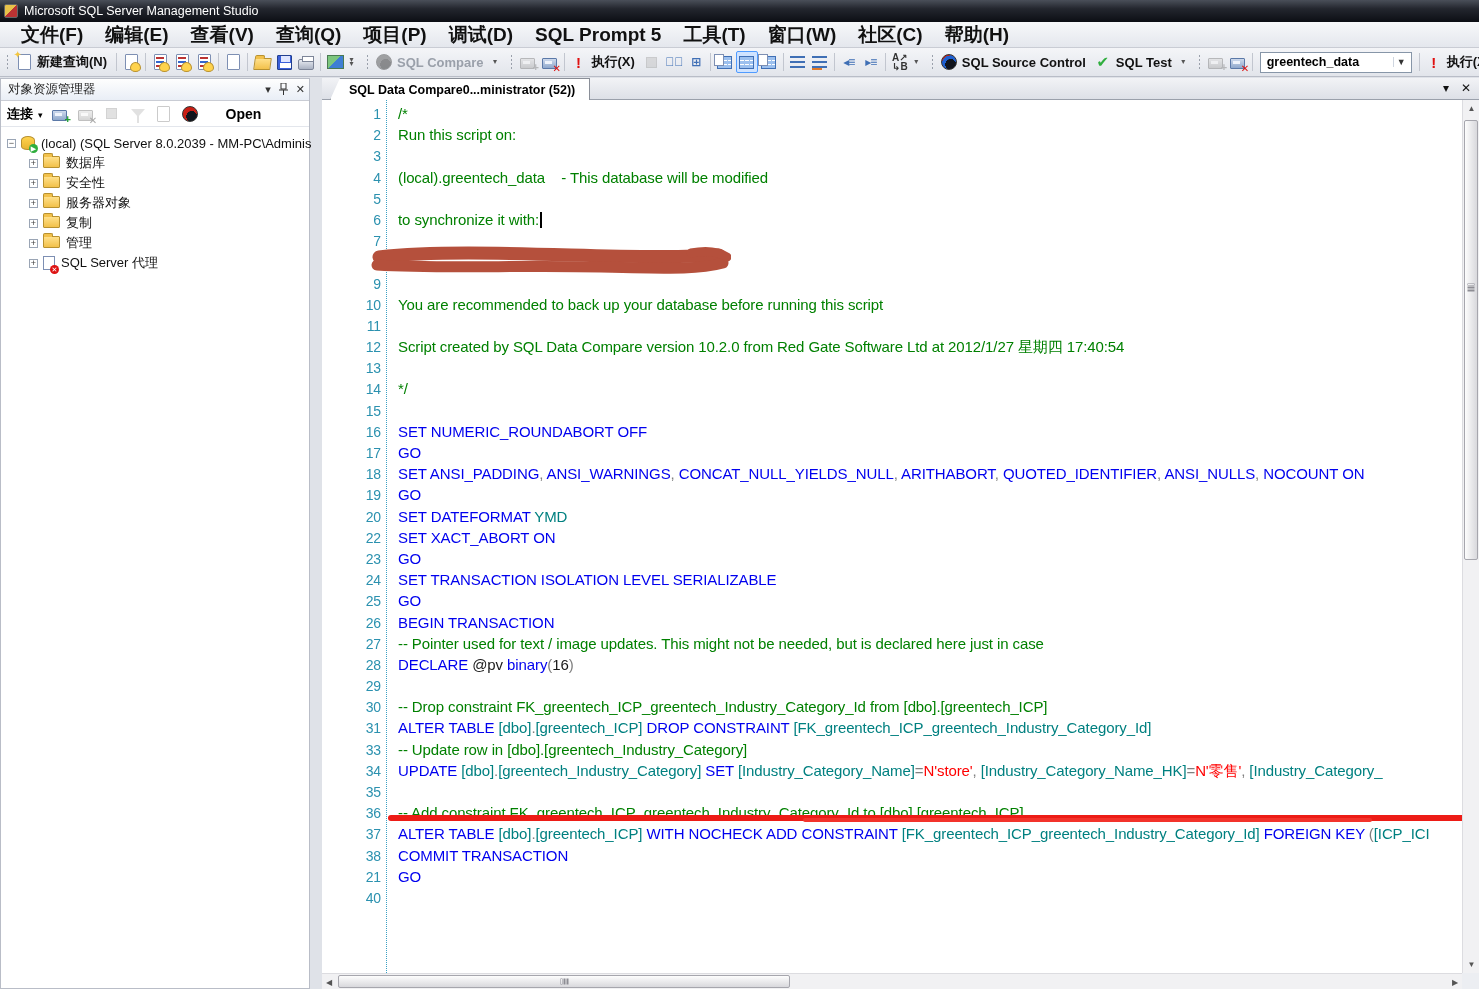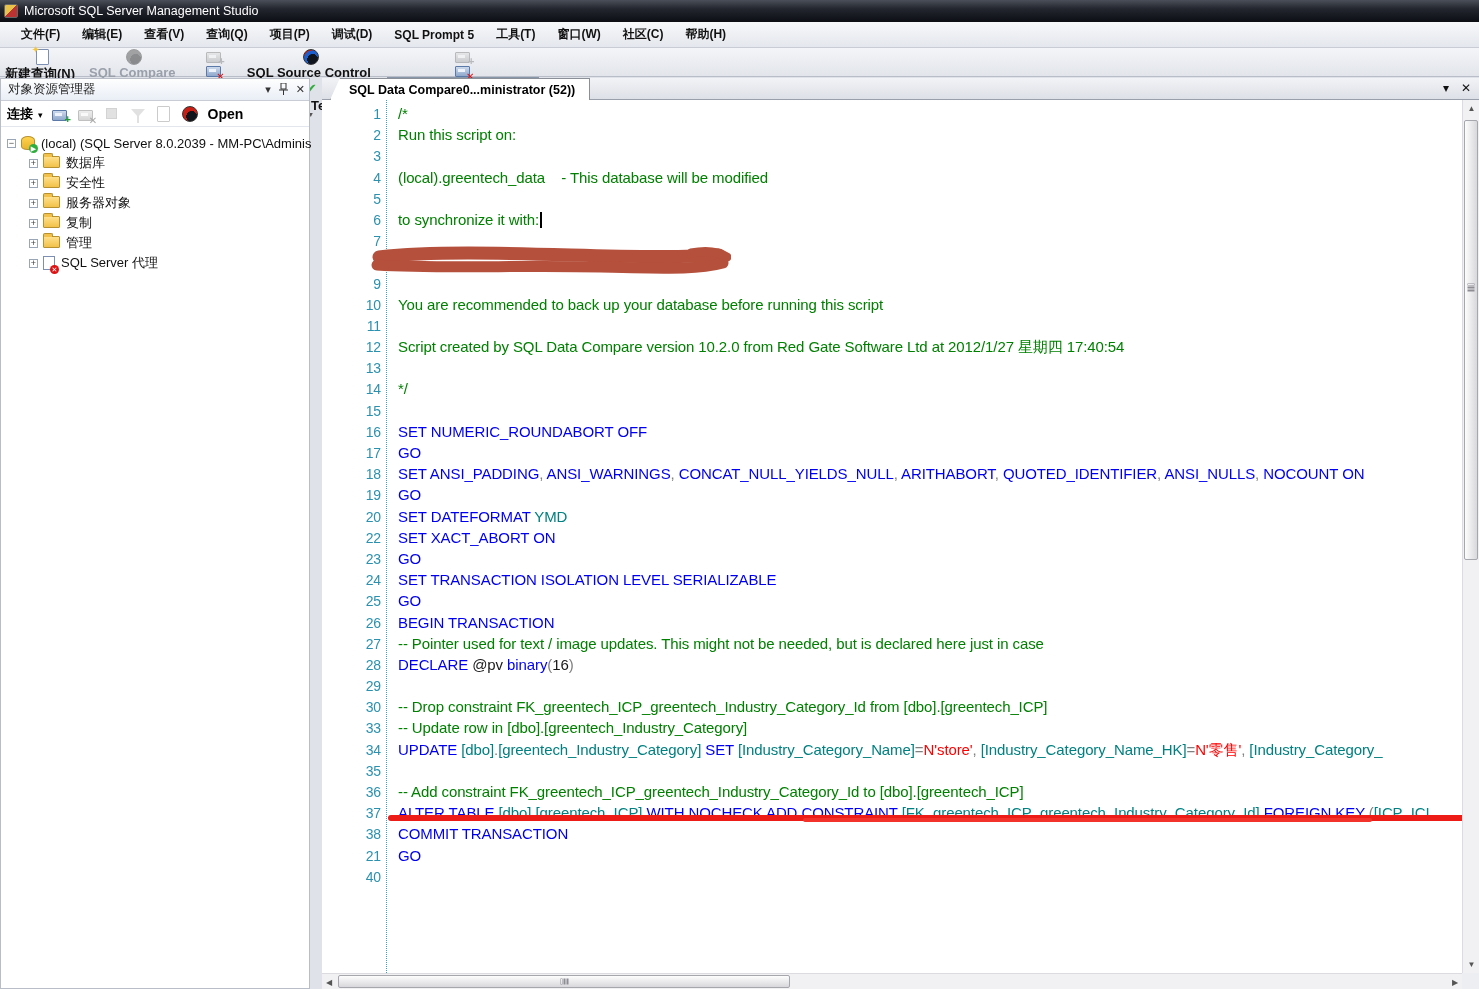--- a/index.html
+++ b/index.html
@@ -9,27 +9,27 @@
   .titlebar { position:absolute; left:0; top:0; width:1479px; height:22px;
     background:linear-gradient(180deg,#4a4f59 0%,#23262e 40%,#0c0e14 100%);
     display:flex; align-items:center; color:#fff; font-size:12.5px; }
   .app-icon { width:14px; height:14px; margin:0 6px 0 4px;
     background:linear-gradient(135deg,#e8c24a 0 50%,#b33 50% 100%); border:1px solid #666; border-radius:2px; }
 
   
   .menubar { position:absolute; left:0; top:22px; width:1479px; height:26px;
     background:linear-gradient(180deg,#f7f8fa,#e4e7ed); border-bottom:1px solid #c9ccd4;
     display:flex; align-items:center; padding-left:10px; }
-  .menu-item { font-size:12px; font-weight:600; color:#111; padding:3px 11px; cursor:default; }
+  .menu-item { font-size:19px; font-weight:600; color:#111; padding:3px 11px; cursor:default; }
 
   
   .toolbar { position:absolute; left:0; top:48px; width:1479px; height:29px;
     background:linear-gradient(180deg,#f4f5f8,#e2e5eb); border-bottom:1px solid #b9bdc7;
     display:flex; align-items:center; }
-  .tgroup { display:flex; align-items:center; height:26px; padding:0 3px;flex-direction:column; }
+  .tgroup { display:flex; align-items:center; height:26px; padding:8px 3px; }
   .grip { width:4px; height:16px; margin:0 3px;
     background-image:radial-gradient(circle,#9aa0ab 35%,transparent 40%); background-size:3px 4px; }
   .tsep { width:1px; height:18px; background:#c2c6cf; margin:0 3px; }
   .tb { width:22px; height:22px; display:flex; align-items:center; justify-content:center; border-radius:2px; position:relative; }
   .tb.sel { border:1px solid #4f9bff; background:#cfe3ff; }
   .tb.dis { opacity:.45; filter:grayscale(1); }
   .tlabel { font-size:13px; font-weight:700; color:#111; margin:0 6px 0 2px; white-space:nowrap; }
   .tlabel.gray { color:#9aa0aa; }
   .overflow { width:11px; height:22px; display:flex; flex-direction:column; align-items:center; justify-content:center; font-size:8px; color:#555; line-height:4px; }
 
@@ -73,21 +73,21 @@
   .combo .dd { font-size:9px; color:#333; padding:0 3px; border-left:1px solid #cfd6e0; }
 
   
   .explorer { position:absolute; left:0; top:78px; width:310px; height:911px; background:#fff; border:1px solid #b9bdc7; }
   .ex-header { height:22px; background:linear-gradient(180deg,#fefefe,#e9eef6); border-bottom:1px solid #c9ccd4;
     display:flex; align-items:center; padding:0 4px 0 7px; font-size:12.5px; color:#222; }
   .ex-hbtns { margin-left:auto; display:flex; gap:8px; align-items:center; color:#333; font-size:11px; }
   .ex-toolbar { height:26px; display:flex; align-items:center; gap:4px; padding:0 6px; border-bottom:1px solid #e3e6ec; }
   .ex-toolbar .lbl { font-size:13px; font-weight:700; }
   .ex-toolbar .dd { font-size:9px; margin:2px 2px 0 1px; }
-  .open-lbl { font-size:14px; font-weight:800; margin-left:3px; }
+  .open-lbl { font-size:14px; font-weight:800; margin-left:21px; }
   .tree { padding:6px 0 0 6px; font-size:13px; color:#111; }
   .trow { display:flex; align-items:center; height:20px; white-space:nowrap; }
   .trow .exp { width:9px; height:9px; border:1px solid #9aa5b5; background:#fff; font-size:9px; line-height:7px; text-align:center; color:#444; margin-right:5px; flex:none; }
   .child { padding-left:22px; }
   .i-db { width:14px; height:14px; position:relative; margin-right:6px; flex:none;
     background:linear-gradient(#ffd34d,#e8b42f); border:1px solid #b8912f; border-radius:50% 50% 45% 45%/30% 30% 25% 25%; }
   .i-db::after { content:"▶"; position:absolute; right:-4px; bottom:-4px; font-size:7px; color:#fff; background:#2fae3e; border-radius:50%; width:9px; height:9px; line-height:9px; text-align:center; }
   .i-agent { width:12px; height:14px; background:#fff; border:1px solid #7d8fb3; position:relative; margin-right:6px; flex:none; }
   .i-agent::after { content:"✕"; position:absolute; right:-5px; bottom:-5px; color:#fff; background:#d11; border-radius:50%; width:9px; height:9px; line-height:9px; font-size:7px; text-align:center; }
   .tree .i-folder { margin:0 6px 2px 0; flex:none; }
@@ -401,20 +401,21 @@
         <div class="code-line"><span class="ln">20</span><span class="lt"><span class="seg kw">SET DATEFORMAT </span><span class="seg id">YMD</span></span></div>
         <div class="code-line"><span class="ln">22</span><span class="lt"><span class="seg kw">SET XACT_ABORT ON</span></span></div>
         <div class="code-line"><span class="ln">23</span><span class="lt"><span class="seg kw">GO</span></span></div>
         <div class="code-line"><span class="ln">24</span><span class="lt"><span class="seg kw">SET TRANSACTION ISOLATION LEVEL SERIALIZABLE</span></span></div>
         <div class="code-line"><span class="ln">25</span><span class="lt"><span class="seg kw">GO</span></span></div>
         <div class="code-line"><span class="ln">26</span><span class="lt"><span class="seg kw">BEGIN TRANSACTION</span></span></div>
         <div class="code-line"><span class="ln">27</span><span class="lt"><span class="seg cm">-- Pointer used for text / image updates. This might not be needed, but is declared here just in case</span></span></div>
         <div class="code-line"><span class="ln">28</span><span class="lt"><span class="seg kw">DECLARE </span><span class="seg pl">@pv </span><span class="seg kw">binary</span><span class="seg op">(</span><span class="seg pl">16</span><span class="seg op">)</span></span></div>
         <div class="code-line"><span class="ln">29</span><span class="lt"></span></div>
         <div class="code-line"><span class="ln">30</span><span class="lt"><span class="seg cm">-- Drop constraint FK_greentech_ICP_greentech_Industry_Category_Id from [dbo].[greentech_ICP]</span></span></div>
+        <div class="code-line"><span class="ln">31</span><span class="lt"><span class="seg kw">ALTER TABLE </span><span class="seg id">[dbo]</span><span class="seg op">.</span><span class="seg id">[greentech_ICP] </span><span class="seg kw">DROP CONSTRAINT </span><span class="seg id">[FK_greentech_ICP_greentech_Industry_Category_Id]</span></span></div>
         <div class="code-line"><span class="ln">33</span><span class="lt"><span class="seg cm">-- Update row in [dbo].[greentech_Industry_Category]</span></span></div>
         <div class="code-line"><span class="ln">34</span><span class="lt"><span class="seg kw">UPDATE </span><span class="seg id">[dbo]</span><span class="seg op">.</span><span class="seg id">[greentech_Industry_Category] </span><span class="seg kw">SET </span><span class="seg id">[Industry_Category_Name]</span><span class="seg op">=</span><span class="seg st">N'store'</span><span class="seg op">, </span><span class="seg id">[Industry_Category_Name_HK]</span><span class="seg op">=</span><span class="seg st">N'零售'</span><span class="seg op">, </span><span class="seg id">[Industry_Category_</span></span></div>
         <div class="code-line"><span class="ln">35</span><span class="lt"></span></div>
         <div class="code-line"><span class="ln">36</span><span class="lt"><span class="seg cm">-- Add constraint FK_greentech_ICP_greentech_Industry_Category_Id to [dbo].[greentech_ICP]</span></span></div>
         <div class="code-line"><span class="ln">37</span><span class="lt"><span class="seg kw">ALTER TABLE </span><span class="seg id">[dbo]</span><span class="seg op">.</span><span class="seg id">[greentech_ICP] </span><span class="seg kw">WITH NOCHECK ADD CONSTRAINT </span><span class="seg id">[FK_greentech_ICP_greentech_Industry_Category_Id] </span><span class="seg kw">FOREIGN KEY </span><span class="seg op">(</span><span class="seg id">[ICP_ICI</span></span></div>
         <div class="code-line"><span class="ln">38</span><span class="lt"><span class="seg kw">COMMIT TRANSACTION</span></span></div>
         <div class="code-line"><span class="ln">21</span><span class="lt"><span class="seg kw">GO</span></span></div>
         <div class="code-line"><span class="ln">40</span><span class="lt"></span></div>
       </div>
   </div>

